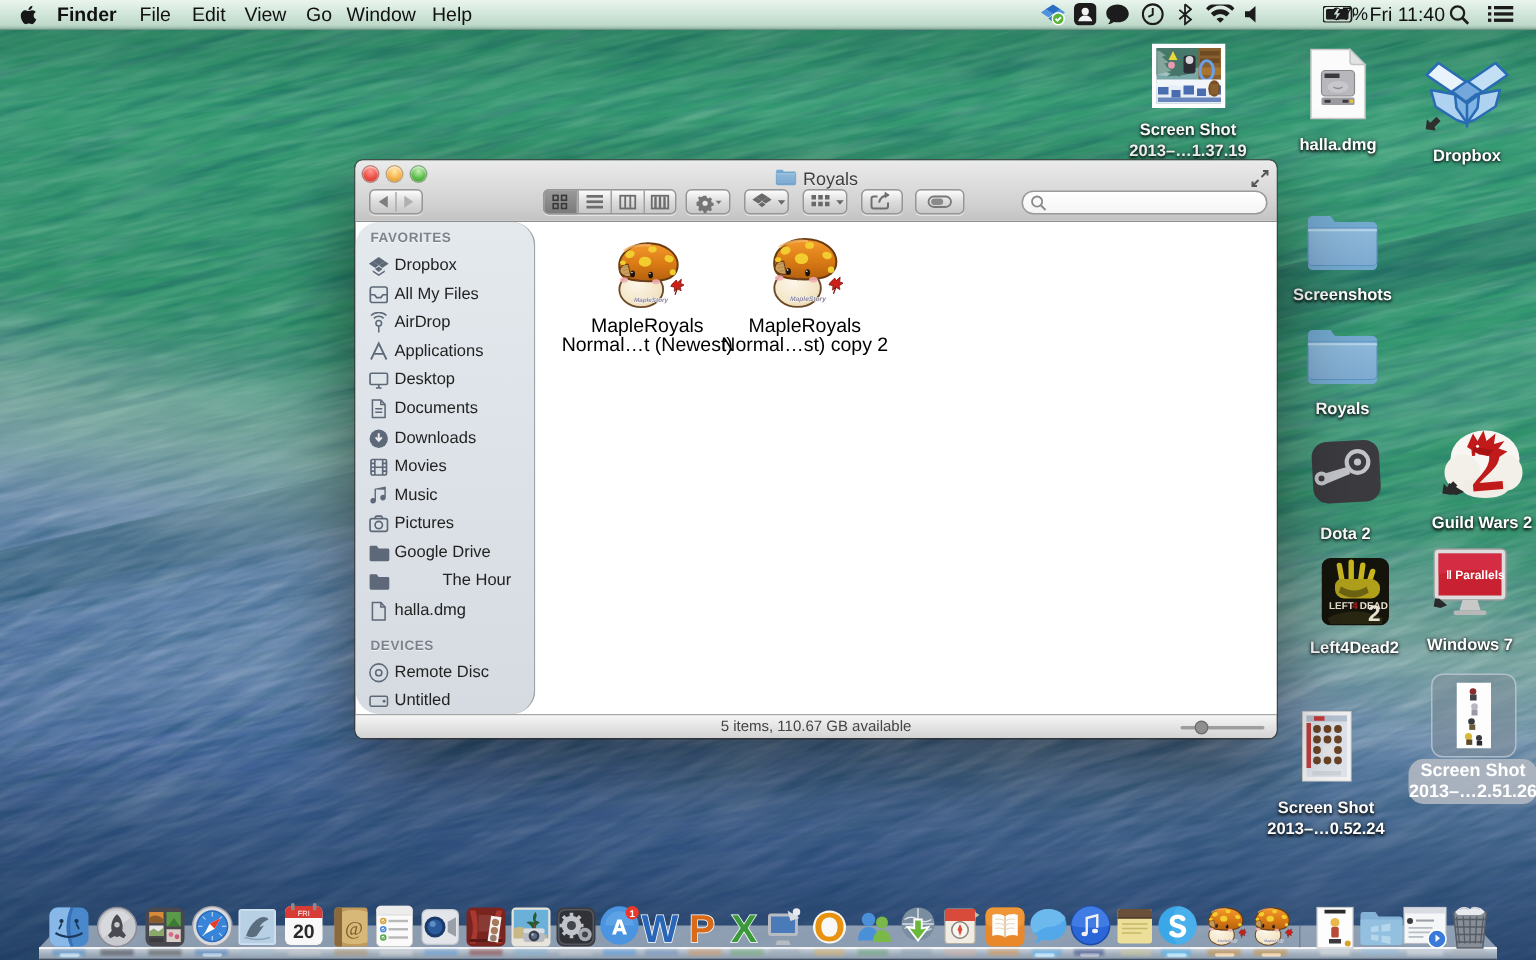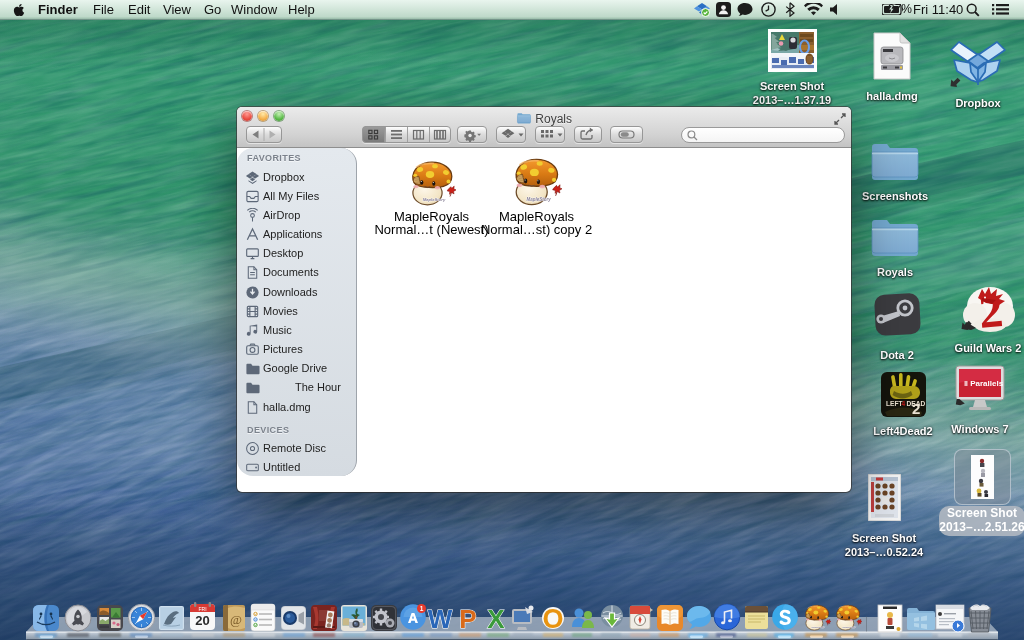--- a/index.html
+++ b/index.html
@@ -616,20 +616,26 @@
           </svg>
    <div>MapleRoyals<br>Normal…t (Newest)</div>
   </div>
   <div class="fitem" style="left:116px;top:9px;width:125px;">
    <svg width="51" height="51" viewBox="0 0 48 48">
             <use href="#mush"></use>
           </svg>
    <div>MapleRoyals<br>Normal…st) copy 2</div>
   </div>
  </div>
+ <div id="statusbar">5 items, 110.67 GB available
+  <svg class="abs" style="left:548px;top:3px" width="60" height="10" viewBox="0 0 60 10">
+          <rect x="2" y="4" width="56" height="2.4" rx="1.2" fill="#9d9d9d"></rect>
+          <circle cx="16" cy="5" r="4.2" fill="#8f8f8f" stroke="#6a6a6a" stroke-width=".8"></circle>
+        </svg>
+ </div>
 </div>
 
 <div id="dock">
 <svg width="1024" height="45" viewBox="0 0 1024 45">
 <defs>
  <linearGradient id="shelf" x1="0" y1="0" x2="0" y2="1">
   <stop offset="0" stop-color="#e9eef2" stop-opacity=".85"></stop>
             <stop offset=".5" stop-color="#c3ccd4" stop-opacity=".8"></stop>
             <stop offset="1" stop-color="#9aa6b2" stop-opacity=".85"></stop>
  </linearGradient>

